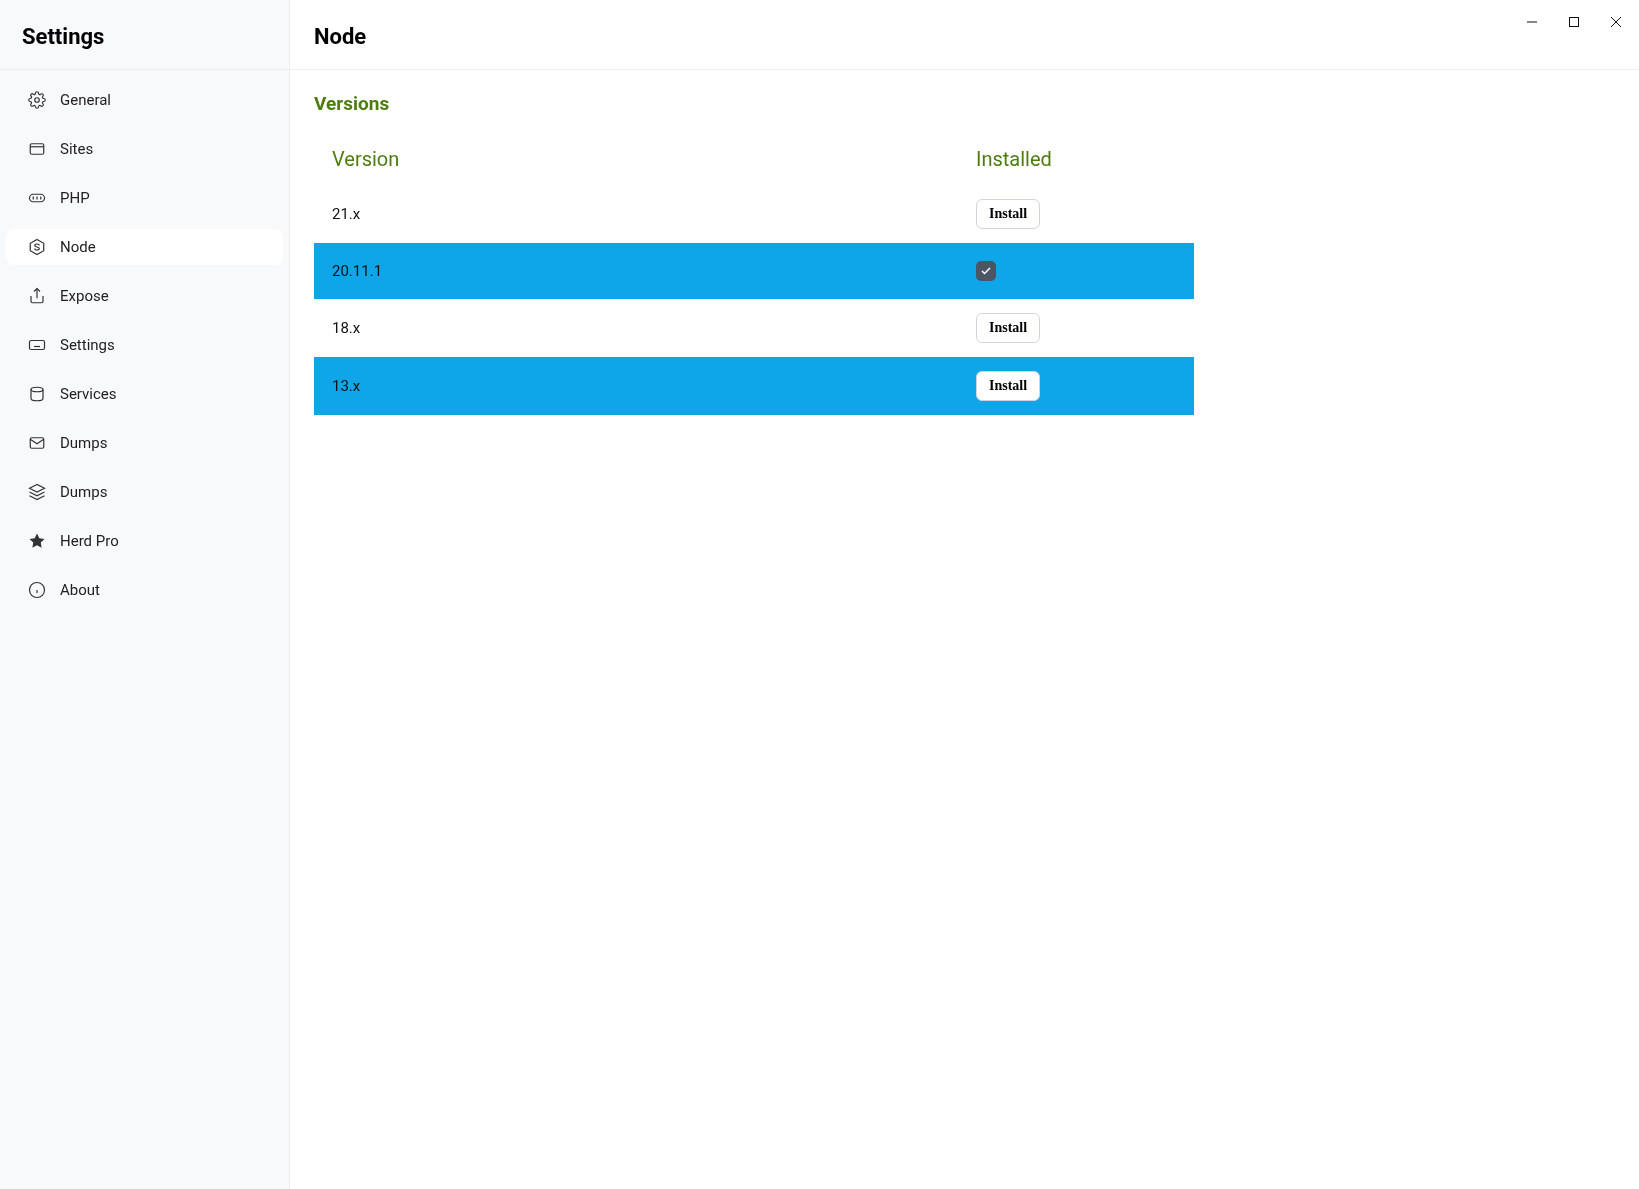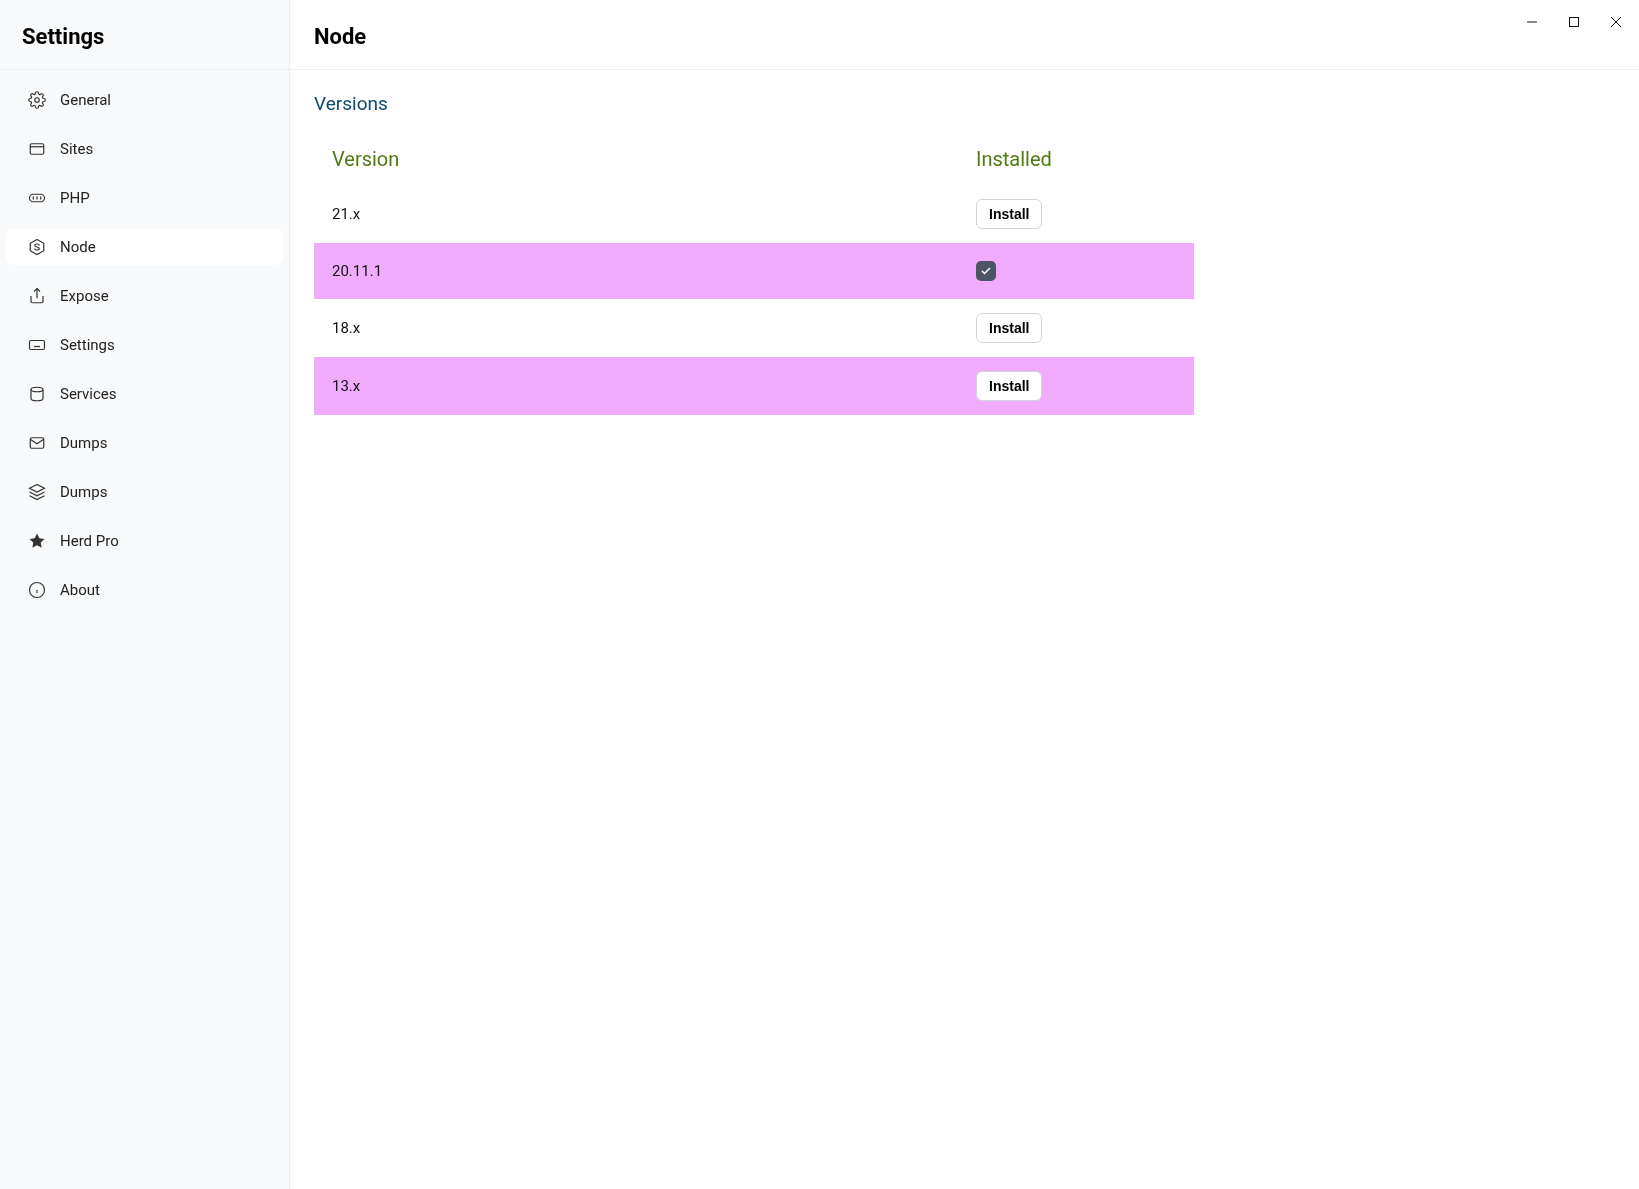--- a/index.html
+++ b/index.html
@@ -91,22 +91,22 @@
     .page-title {
       font-size: 22px;
       font-weight: 700;
       color: #000;
     }
     .content {
       padding: 22px 24px;
     }
     .section-title {
       font-size: 19px;
-      font-weight: 400;
-      color: #0c4a6e;
+      font-weight: 700;
+      color: #4d7c0f;
       margin-bottom: 18px;
     }
 
     
     .vtable { width: 880px; max-width: 100%; }
     .vtable-head, .vtable-row {
       display: grid;
       grid-template-columns: 1fr 200px;
       align-items: center;
       padding: 14px 18px;
@@ -114,30 +114,31 @@
     .vtable-head {
       color: #4d7c0f;
       font-size: 20px;
     }
     .vtable-row {
       font-size: 15px;
       color: #111;
       min-height: 56px;
       gap: 24px;
     }
-    .vtable-row.alt { background: #f0abfc; }
+    .vtable-row.alt { background: #0ea5e9; }
     .install-btn {
       padding: 6px 12px;
       font-size: 14px;
       font-weight: 600;
       background: #fff;
       border: 1px solid #d0d5dd;
       border-radius: 6px;
       cursor: pointer;
       width: fit-content;
+      font-family: Liberation Serif, serif;
     }
     .check-badge {
       width: 20px;
       height: 20px;
       border-radius: 5px;
       background: #4b5563;
       display: inline-flex;
       align-items: center;
       justify-content: center;
       color: #fff;

